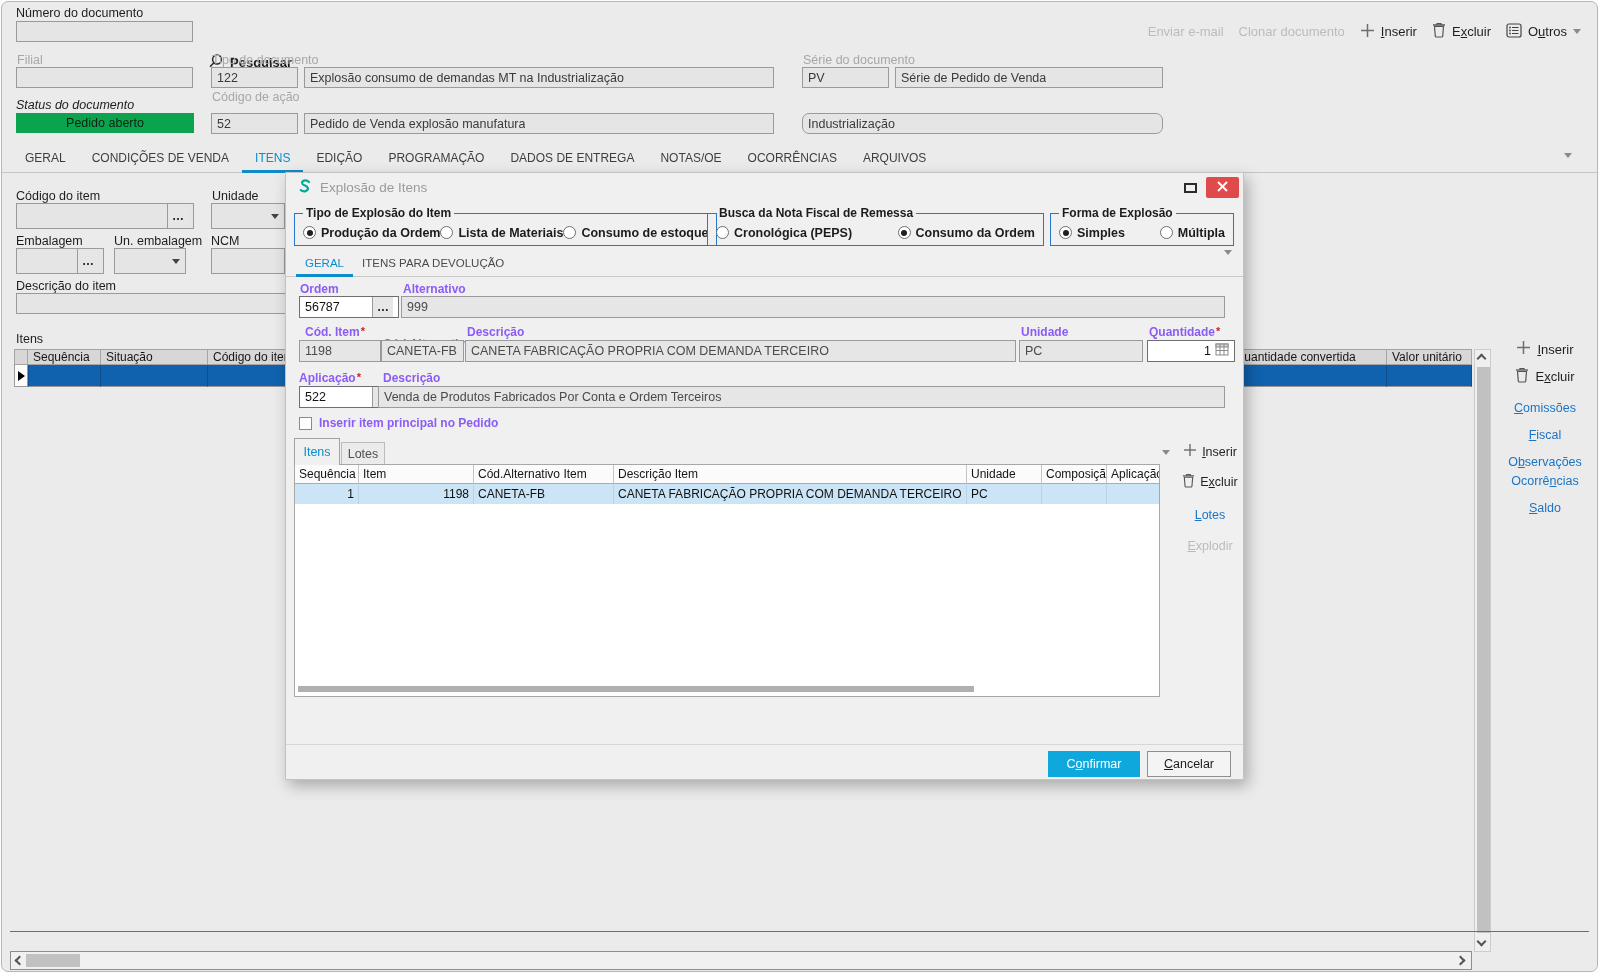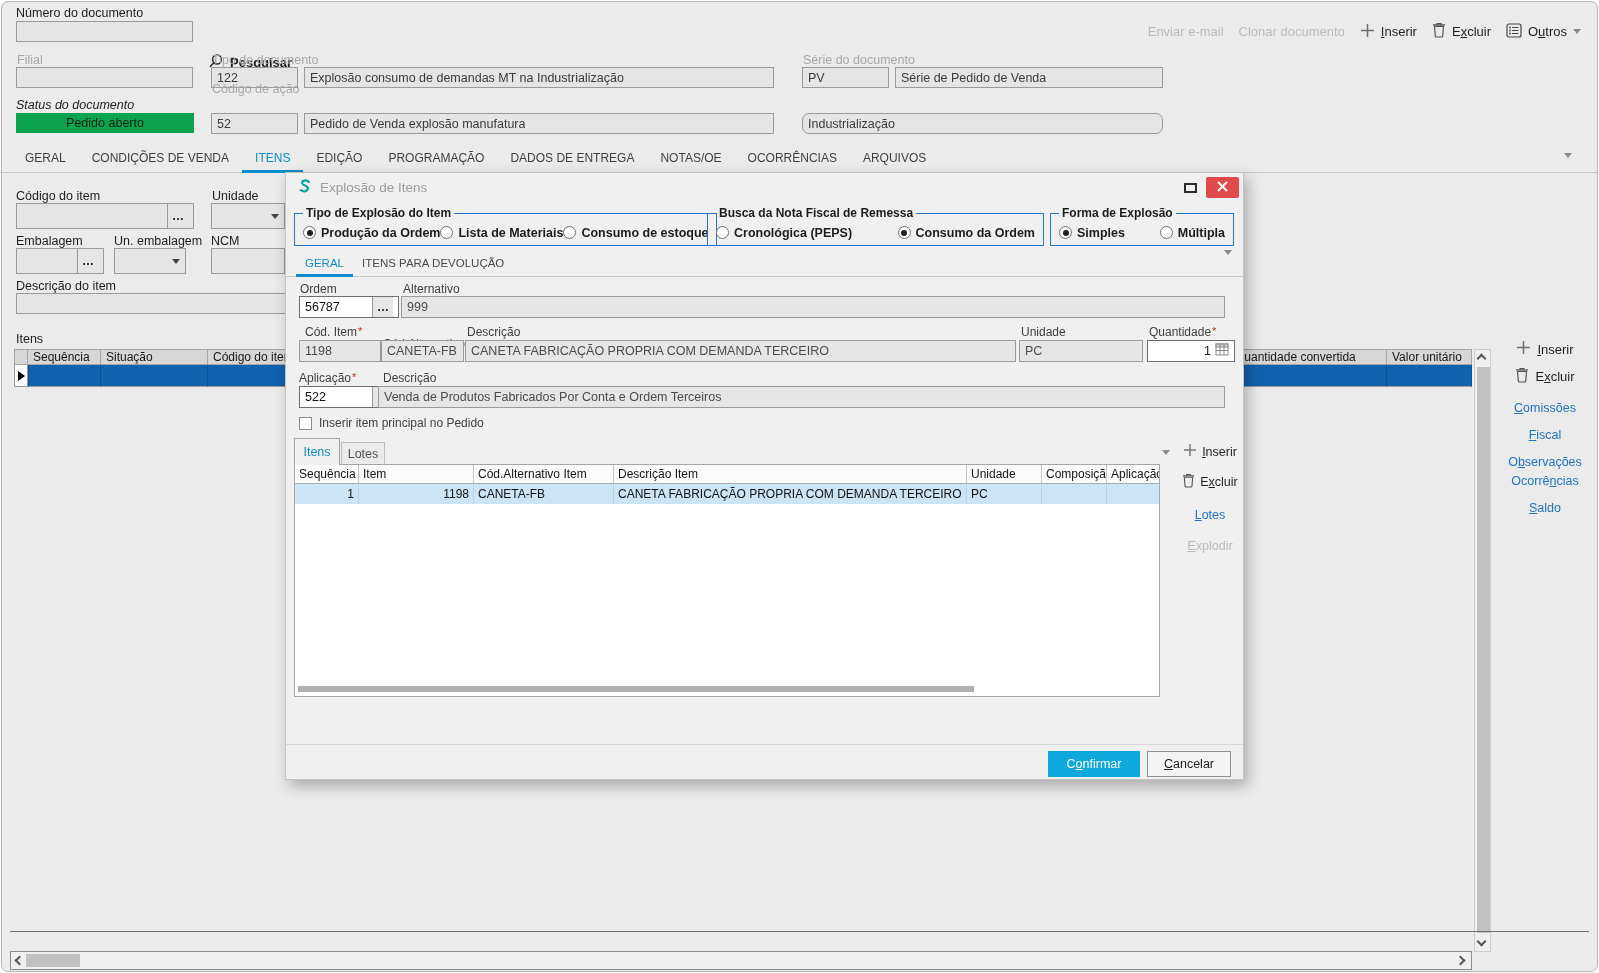--- a/index.html
+++ b/index.html
@@ -69,21 +69,21 @@
     display:flex;align-items:center;}
   fieldset.grp legend{font-size:12px;font-weight:600;padding:0 3px;margin-left:0;}
   .grprow{display:flex;justify-content:space-between;align-items:center;width:100%;}
   .radio{display:flex;align-items:center;gap:5px;font-weight:600;font-size:12.5px;white-space:nowrap;}
   .rb{width:13px;height:13px;border:1px solid #6e6e6e;border-radius:50%;background:#fff;position:relative;flex:none;}
   .rb[data-checked="true"]::after{content:"";position:absolute;left:2.5px;top:2.5px;right:2.5px;bottom:2.5px;background:#1f1f1f;border-radius:50%;}
   .dtabline{position:absolute;left:0;right:0;top:103px;height:1px;background:#c9c8c8;}
   .dtabs{position:absolute;left:10px;top:80px;height:24px;display:flex;z-index:2;}
   .dtab{padding:0 9px;line-height:21px;font-size:11.5px;color:#4a4a4a;border-bottom:3px solid transparent;white-space:nowrap;}
   .dtab.active{color:#0D8CCB;border-bottom-color:#0D8CCB;}
-  .dlabel{position:absolute;font-size:12px;font-weight:400;color:#404040;white-space:nowrap;}
+  .dlabel{position:absolute;font-size:12px;font-weight:700;color:#8b5cf6;white-space:nowrap;}
   .req::after{content:"*";color:#CC2222;font-size:11px;vertical-align:top;margin-left:1px;}
   .dfield{position:absolute;height:22px;background:#e7e6e6;border:1px solid #9b9a9a;color:#4a4a4a;
     display:flex;align-items:center;padding:0 5px;font-size:12.5px;white-space:nowrap;overflow:hidden;}
   .dfield.white{background:#fff;border-color:#6f6f6f;color:#111;}
   .checkbox{position:absolute;width:13px;height:13px;background:#fff;border:1px solid #8a8a8a;}
   .subtab{position:absolute;border:1px solid #a3a2a2;border-bottom:none;display:flex;align-items:center;justify-content:center;font-size:12.5px;}
   .subtab.active{background:#f1f0f0;color:#0D8CCB;z-index:3;}
   .subtab.inactive{background:#ecebeb;color:#4f4f4f;border-color:#bdbcbc;}
   .dtable{position:absolute;left:8px;top:291px;width:866px;height:233px;background:#fff;border:1px solid #a8a7a7;z-index:2;}
   .dthead{display:flex;}
@@ -171,21 +171,21 @@
     </div>
   <div class="field" style="left:893px;top:65px;width:268px;">
       <span class="nowrap">Série de Pedido de Venda</span>
     </div>
 
   <div class="flabel" style="left:14px;top:96px;font-style:italic;">Status do documento</div>
   <div class="badge">
       <span>Pedido aberto</span>
     </div>
 
-  <div class="flabel dim" style="left:210px;top:80px;">Código de ação</div>
+  <div class="flabel dim" style="left:210px;top:88px;">Código de ação</div>
   <div class="field" style="left:209px;top:111px;width:87px;">
       <span class="nowrap">52</span>
     </div>
   <div class="field" style="left:302px;top:111px;width:470px;">
       <span class="nowrap">Pedido de Venda explosão manufatura</span>
     </div>
   <div class="field" style="left:800px;top:111px;width:361px;border-radius:7px;">
       <span class="nowrap">Industrialização</span>
     </div>
 

